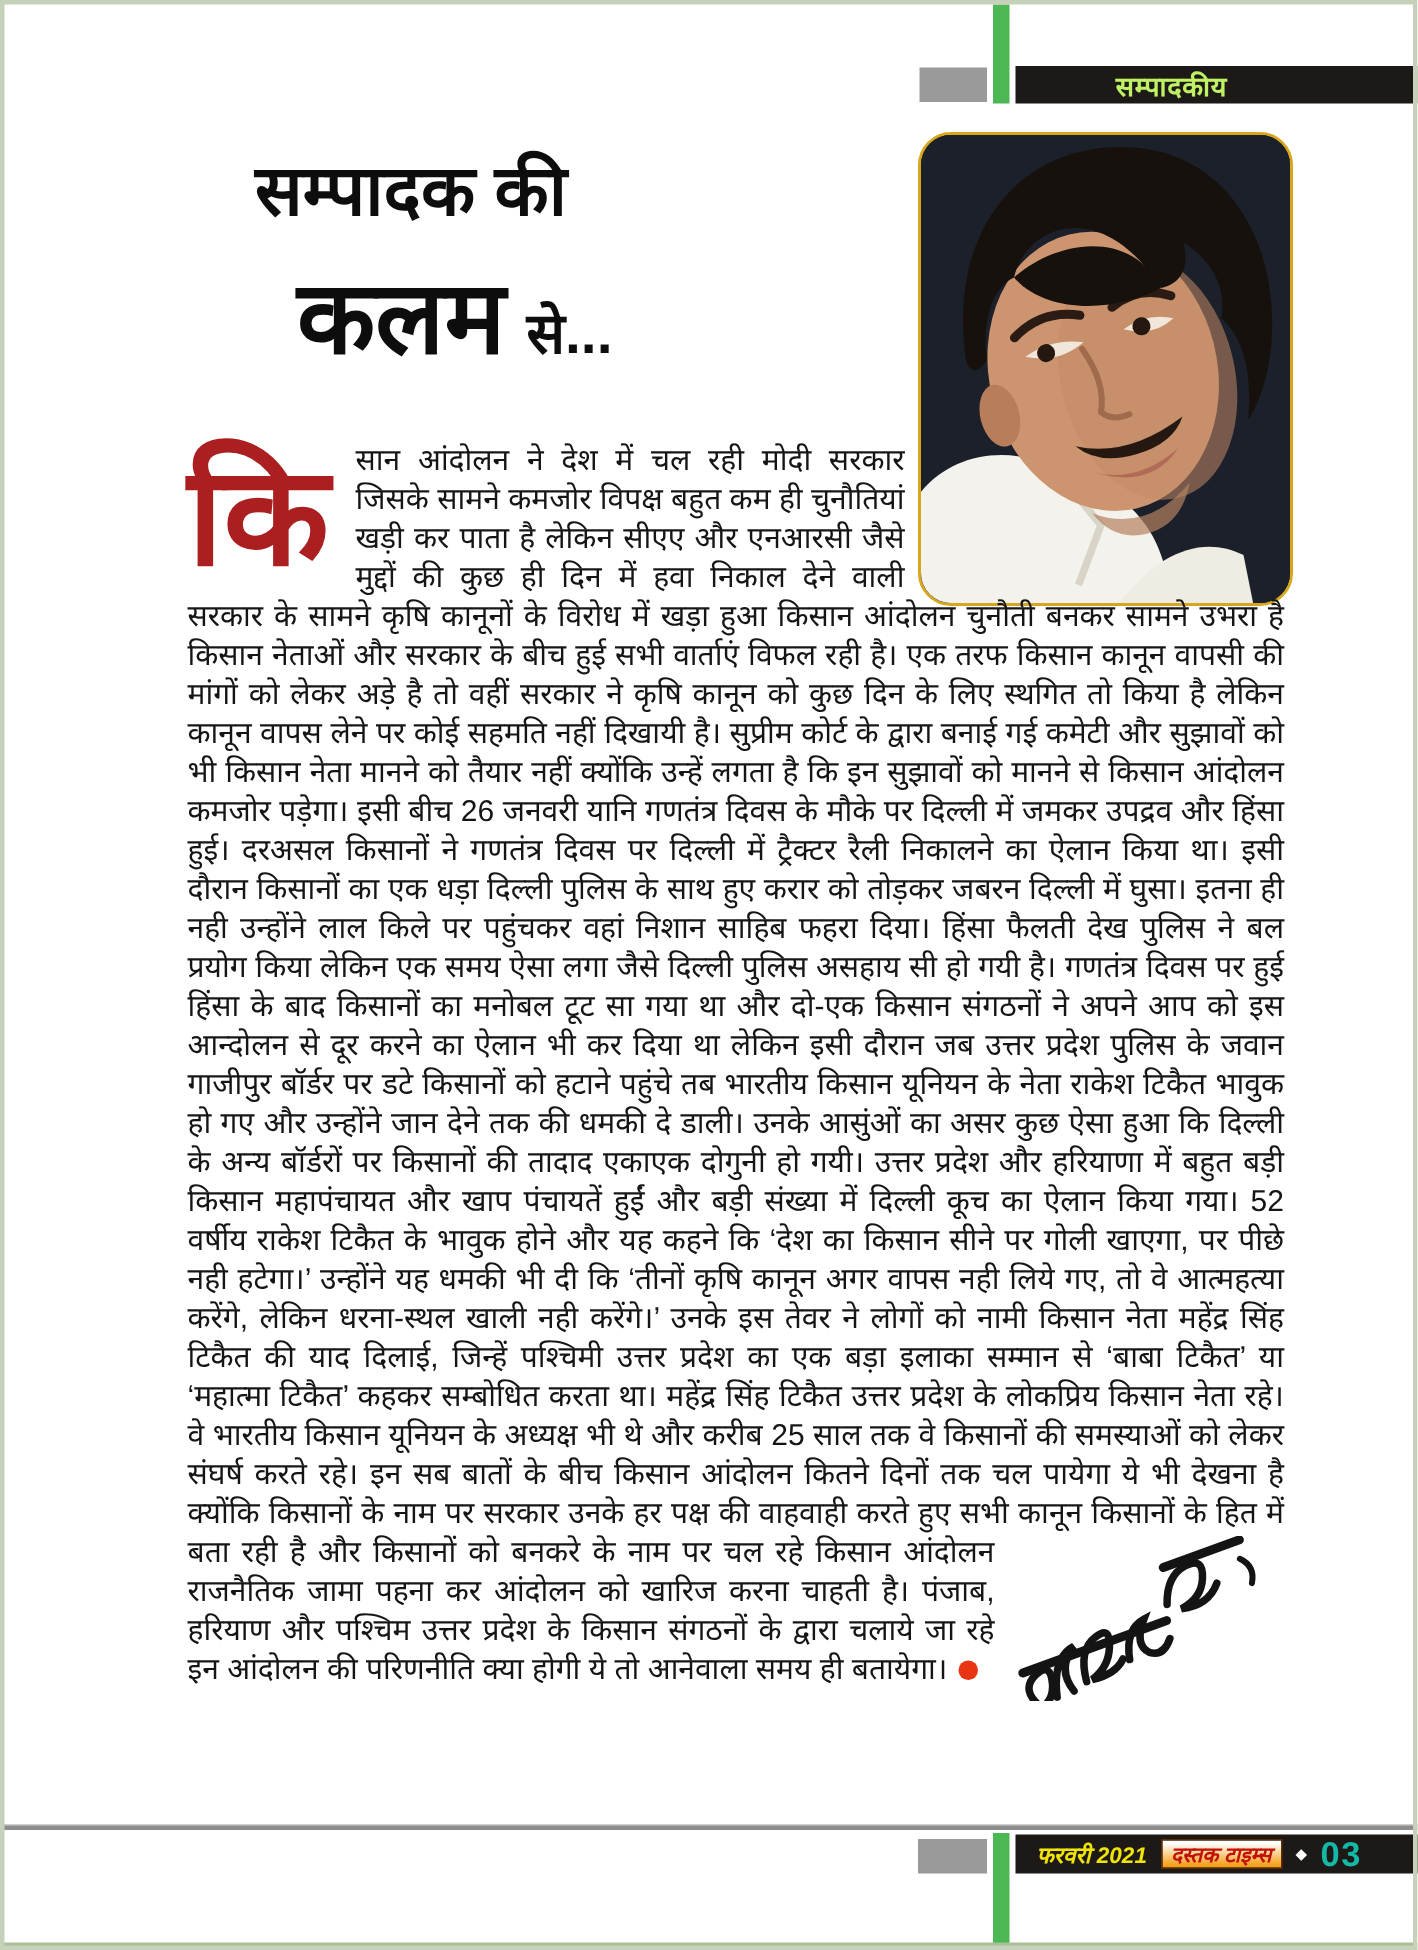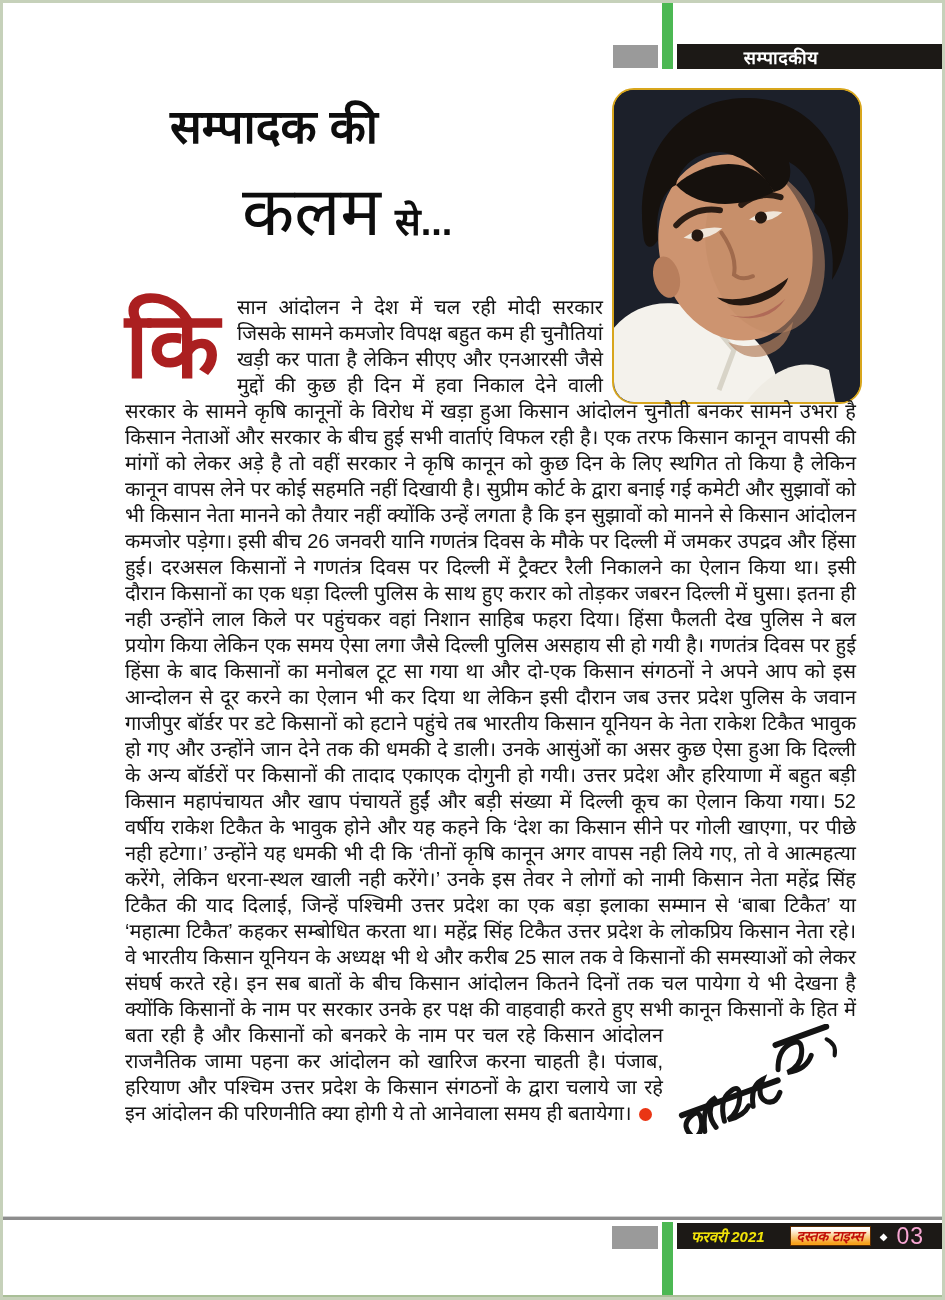--- a/index.html
+++ b/index.html
@@ -14,34 +14,34 @@
     pointer-events:none;z-index:50;
   }
 
   
   .hdr-green-bar{position:absolute;left:662px;top:3px;width:11px;height:66px;background:#4cb853;}
   .hdr-gray-box{position:absolute;left:613px;top:45px;width:45px;height:23px;background:#9a9a9a;}
   .hdr-black-bar{
     position:absolute;left:677px;top:44px;width:268px;height:25px;background:#1c1916;
     display:flex;align-items:center;justify-content:center;
   }
-  .hdr-black-bar .sec-label{color:#ffffff;font-size:18px;font-weight:bold;letter-spacing:.5px;padding-right:60px;}
+  .hdr-black-bar .sec-label{color:#bef264;font-size:18px;font-weight:bold;letter-spacing:.5px;padding-right:60px;}
 
   
   .editor-photo{
     position:absolute;left:612px;top:88px;width:246px;height:312px;
     border-radius:22px;border:2px solid #d8a61d;overflow:hidden;background:#20242c;
   }
   .editor-photo svg{display:block;}
 
   
   .page-title{position:absolute;left:130px;top:100px;width:470px;color:#0d0d0d;}
   .title-line1{font-size:47px;font-weight:bold;line-height:1.15;margin-left:40px;}
   .title-line2{margin-top:8px;padding-left:68px;white-space:nowrap;}
-  .title-line2 .big{font-size:68px;font-weight:normal;margin-left:44px;}
+  .title-line2 .big{font-size:68px;font-weight:bold;}
   .title-line2 .small{font-size:38px;font-weight:bold;margin-left:14px;}
 
   
   .article{
     position:absolute;left:125px;top:294px;width:731px;
     font-size:20px;line-height:26px;text-align:justify;color:#151515;
   }
   .dropcap{
     float:left;width:106px;height:102px;margin:2px 6px 0 0;
     font-size:92px;line-height:98px;font-weight:bold;color:#ab1f20;text-align:left;
@@ -59,24 +59,24 @@
   .ftr-gray-box{position:absolute;left:612px;top:1226px;width:46px;height:23px;background:#9a9a9a;}
   .ftr-green-bar{position:absolute;left:662px;top:1222px;width:11px;height:78px;background:#4cb853;}
   .ftr-black-bar{
     position:absolute;left:677px;top:1223px;width:309px;height:26px;background:#1c1916;
     display:flex;align-items:center;gap:9px;padding-left:14px;box-sizing:border-box;
   }
   .ftr-date{color:#f0e309;font-size:15px;font-weight:bold;font-style:italic;}
   .ftr-logo{
     background:linear-gradient(to bottom,#ffffff 10%,#f6a11c 90%);
     color:#c21108;font-size:14px;font-weight:bold;font-style:italic;
-    padding:1px 6px;border:1px solid #5d2c00;line-height:1.2;white-space:nowrap;margin-left:16px;
+    padding:1px 6px;border:1px solid #5d2c00;line-height:1.2;white-space:nowrap;
   }
   .ftr-diamond{color:#ffffff;font-size:10px;}
-  .ftr-pageno{color:#f9a8d4;font-size:23px;font-weight:normal;letter-spacing:1px;text-align:right;}
+  .ftr-pageno{color:#14b8a6;font-size:23px;font-weight:bold;letter-spacing:1px;text-align:right;}
 </style>
 </head>
 <body>
 
 <div class="page-frame"></div>
 
 <div class="hdr-green-bar"></div>
 <div class="hdr-gray-box"></div>
 <div class="hdr-black-bar">
   <span class="sec-label">सम्पादकीय</span>

